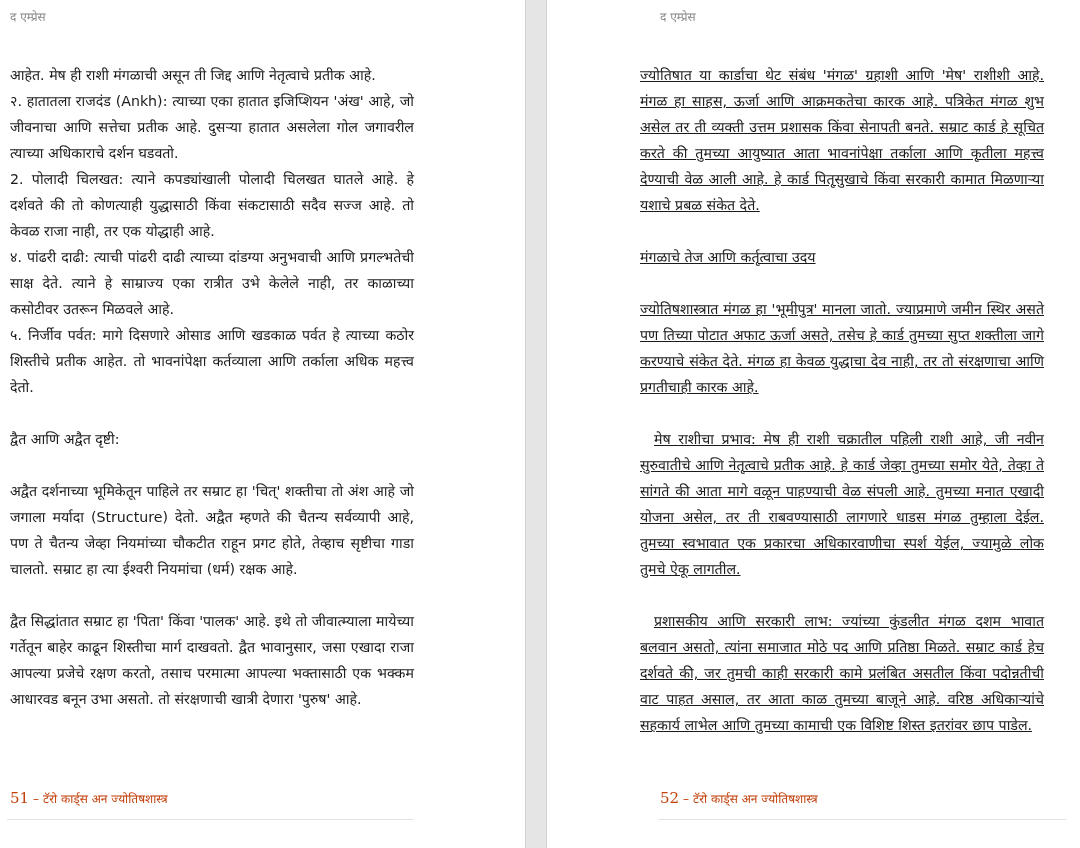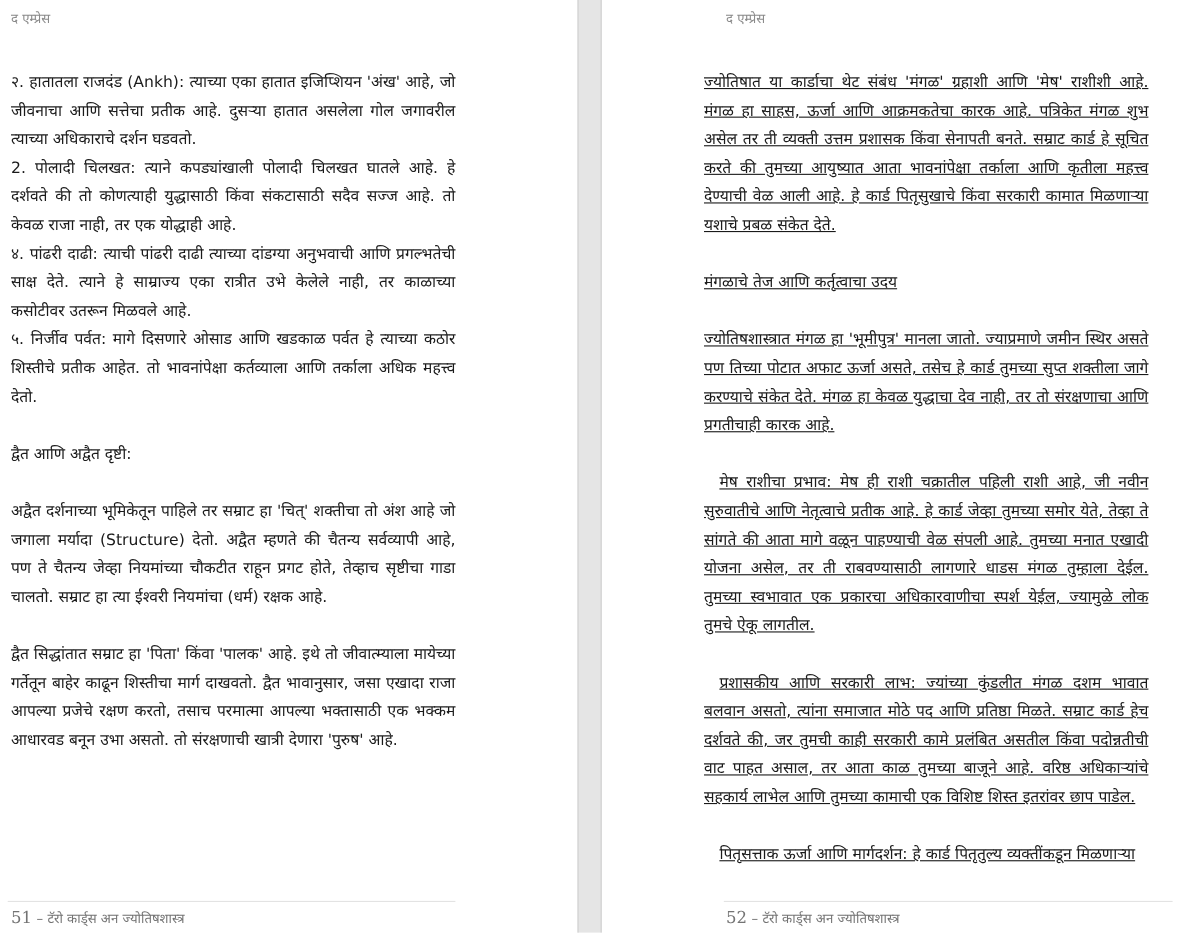--- a/index.html
+++ b/index.html
@@ -63,38 +63,39 @@
     position: absolute;
     top: 819px;
     height: 1px;
     background: #e3e3e3;
   }
   .page-left .footer-rule { left: 7px; width: 407px; }
   .page-right .footer-rule { left: 111px; width: 408px; }
 
   .footer {
     position: absolute;
-    top: 825px;
+    top: 789px;
     font-size: 12px;
-    color: #737373;
+    color: #c2410c;
     font-family: "DejaVu Sans", sans-serif;
     white-space: nowrap;
   }
   .page-left .footer { left: 10px; }
   .page-right .footer { left: 113px; }
   .footer .num { font-family: "DejaVu Serif", serif; font-size: 15px; }
   .footer .dash { margin: 0 4px; }
 </style>
 </head>
 <body>
 
 <div class="page page-left">
   <div class="running-head">द एम्प्रेस</div>
 
   <div class="body-text">
+    <p class="para">आहेत. मेष ही राशी मंगळाची असून ती जिद्द आणि नेतृत्वाचे प्रतीक आहे.</p>
     <p class="para">२. हातातला राजदंड (Ankh): त्याच्या एका हातात इजिप्शियन 'अंख' आहे, जो जीवनाचा आणि सत्तेचा प्रतीक आहे. दुसऱ्या हातात असलेला गोल जगावरील त्याच्या अधिकाराचे दर्शन घडवतो.</p>
     <p class="para">2. पोलादी चिलखत: त्याने कपड्यांखाली पोलादी चिलखत घातले आहे. हे दर्शवते की तो कोणत्याही युद्धासाठी किंवा संकटासाठी सदैव सज्ज आहे. तो केवळ राजा नाही, तर एक योद्धाही आहे.</p>
     <p class="para">४. पांढरी दाढी: त्याची पांढरी दाढी त्याच्या दांडग्या अनुभवाची आणि प्रगल्भतेची साक्ष देते. त्याने हे साम्राज्य एका रात्रीत उभे केलेले नाही, तर काळाच्या कसोटीवर उतरून मिळवले आहे.</p>
     <p class="para">५. निर्जीव पर्वत: मागे दिसणारे ओसाड आणि खडकाळ पर्वत हे त्याच्या कठोर शिस्तीचे प्रतीक आहेत. तो भावनांपेक्षा कर्तव्याला आणि तर्काला अधिक महत्त्व देतो.</p>
     <div class="gap"></div>
     <p class="para">द्वैत आणि अद्वैत दृष्टी:</p>
     <div class="gap"></div>
     <p class="para">अद्वैत दर्शनाच्या भूमिकेतून पाहिले तर सम्राट हा 'चित्' शक्तीचा तो अंश आहे जो जगाला मर्यादा (Structure) देतो. अद्वैत म्हणते की चैतन्य सर्वव्यापी आहे, पण ते चैतन्य जेव्हा नियमांच्या चौकटीत राहून प्रगट होते, तेव्हाच सृष्टीचा गाडा चालतो. सम्राट हा त्या ईश्वरी नियमांचा (धर्म) रक्षक आहे.</p>
     <div class="gap"></div>
     <p class="para">द्वैत सिद्धांतात सम्राट हा 'पिता' किंवा 'पालक' आहे. इथे तो जीवात्म्याला मायेच्या गर्तेतून बाहेर काढून शिस्तीचा मार्ग दाखवतो. द्वैत भावानुसार, जसा एखादा राजा आपल्या प्रजेचे रक्षण करतो, तसाच परमात्मा आपल्या भक्तासाठी एक भक्कम आधारवड बनून उभा असतो. तो संरक्षणाची खात्री देणारा 'पुरुष' आहे.</p>
@@ -116,20 +117,19 @@
     <p class="para">ज्योतिषात या कार्डाचा थेट संबंध 'मंगळ' ग्रहाशी आणि 'मेष' राशीशी आहे. मंगळ हा साहस, ऊर्जा आणि आक्रमकतेचा कारक आहे. पत्रिकेत मंगळ शुभ असेल तर ती व्यक्ती उत्तम प्रशासक किंवा सेनापती बनते. सम्राट कार्ड हे सूचित करते की तुमच्या आयुष्यात आता भावनांपेक्षा तर्काला आणि कृतीला महत्त्व देण्याची वेळ आली आहे. हे कार्ड पितृसुखाचे किंवा सरकारी कामात मिळणाऱ्या यशाचे प्रबळ संकेत देते.</p>
     <div class="gap"></div>
     <p class="para">मंगळाचे तेज आणि कर्तृत्वाचा उदय</p>
     <div class="gap"></div>
     <p class="para">ज्योतिषशास्त्रात मंगळ हा 'भूमीपुत्र' मानला जातो. ज्याप्रमाणे जमीन स्थिर असते पण तिच्या पोटात अफाट ऊर्जा असते, तसेच हे कार्ड तुमच्या सुप्त शक्तीला जागे करण्याचे संकेत देते. मंगळ हा केवळ युद्धाचा देव नाही, तर तो संरक्षणाचा आणि प्रगतीचाही कारक आहे.</p>
     <div class="gap"></div>
     <p class="para indent">मेष राशीचा प्रभाव: मेष ही राशी चक्रातील पहिली राशी आहे, जी नवीन सुरुवातीचे आणि नेतृत्वाचे प्रतीक आहे. हे कार्ड जेव्हा तुमच्या समोर येते, तेव्हा ते सांगते की आता मागे वळून पाहण्याची वेळ संपली आहे. तुमच्या मनात एखादी योजना असेल, तर ती राबवण्यासाठी लागणारे धाडस मंगळ तुम्हाला देईल. तुमच्या स्वभावात एक प्रकारचा अधिकारवाणीचा स्पर्श येईल, ज्यामुळे लोक तुमचे ऐकू लागतील.</p>
     <div class="gap"></div>
     <p class="para indent">प्रशासकीय आणि सरकारी लाभ: ज्यांच्या कुंडलीत मंगळ दशम भावात बलवान असतो, त्यांना समाजात मोठे पद आणि प्रतिष्ठा मिळते. सम्राट कार्ड हेच दर्शवते की, जर तुमची काही सरकारी कामे प्रलंबित असतील किंवा पदोन्नतीची वाट पाहत असाल, तर आता काळ तुमच्या बाजूने आहे. वरिष्ठ अधिकाऱ्यांचे सहकार्य लाभेल आणि तुमच्या कामाची एक विशिष्ट शिस्त इतरांवर छाप पाडेल.</p>
     <div class="gap"></div>
-    <p class="para indent">पितृसत्ताक ऊर्जा आणि मार्गदर्शन: हे कार्ड पितृतुल्य व्यक्तींकडून मिळणाऱ्या</p>
   </div>
 
   <div class="footer-rule" style="left:658px;width:408px;"></div>
   <div class="footer" style="left:660px;">
     <span class="num">52</span><span class="dash">–</span><span>टॅरो कार्ड्स अन ज्योतिषशास्त्र</span>
   </div>
 </div>
 
 </body></html>

